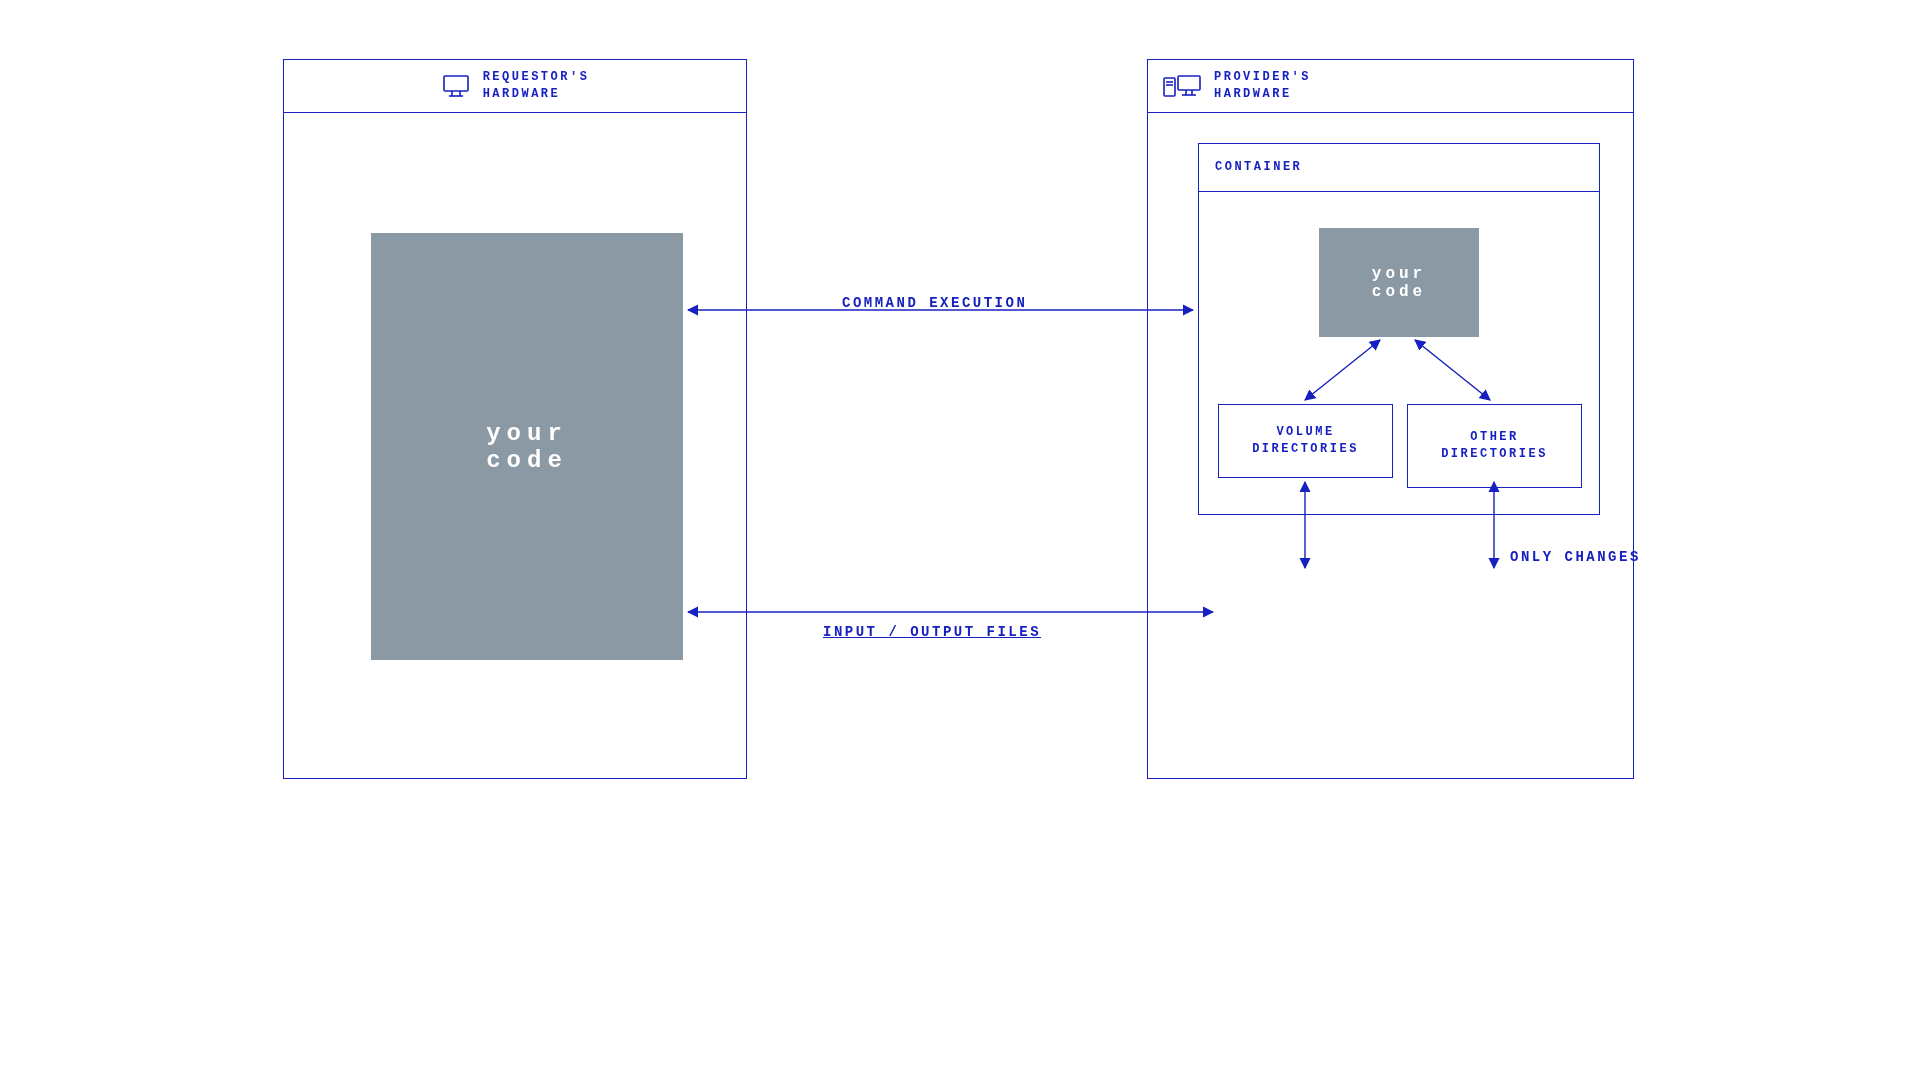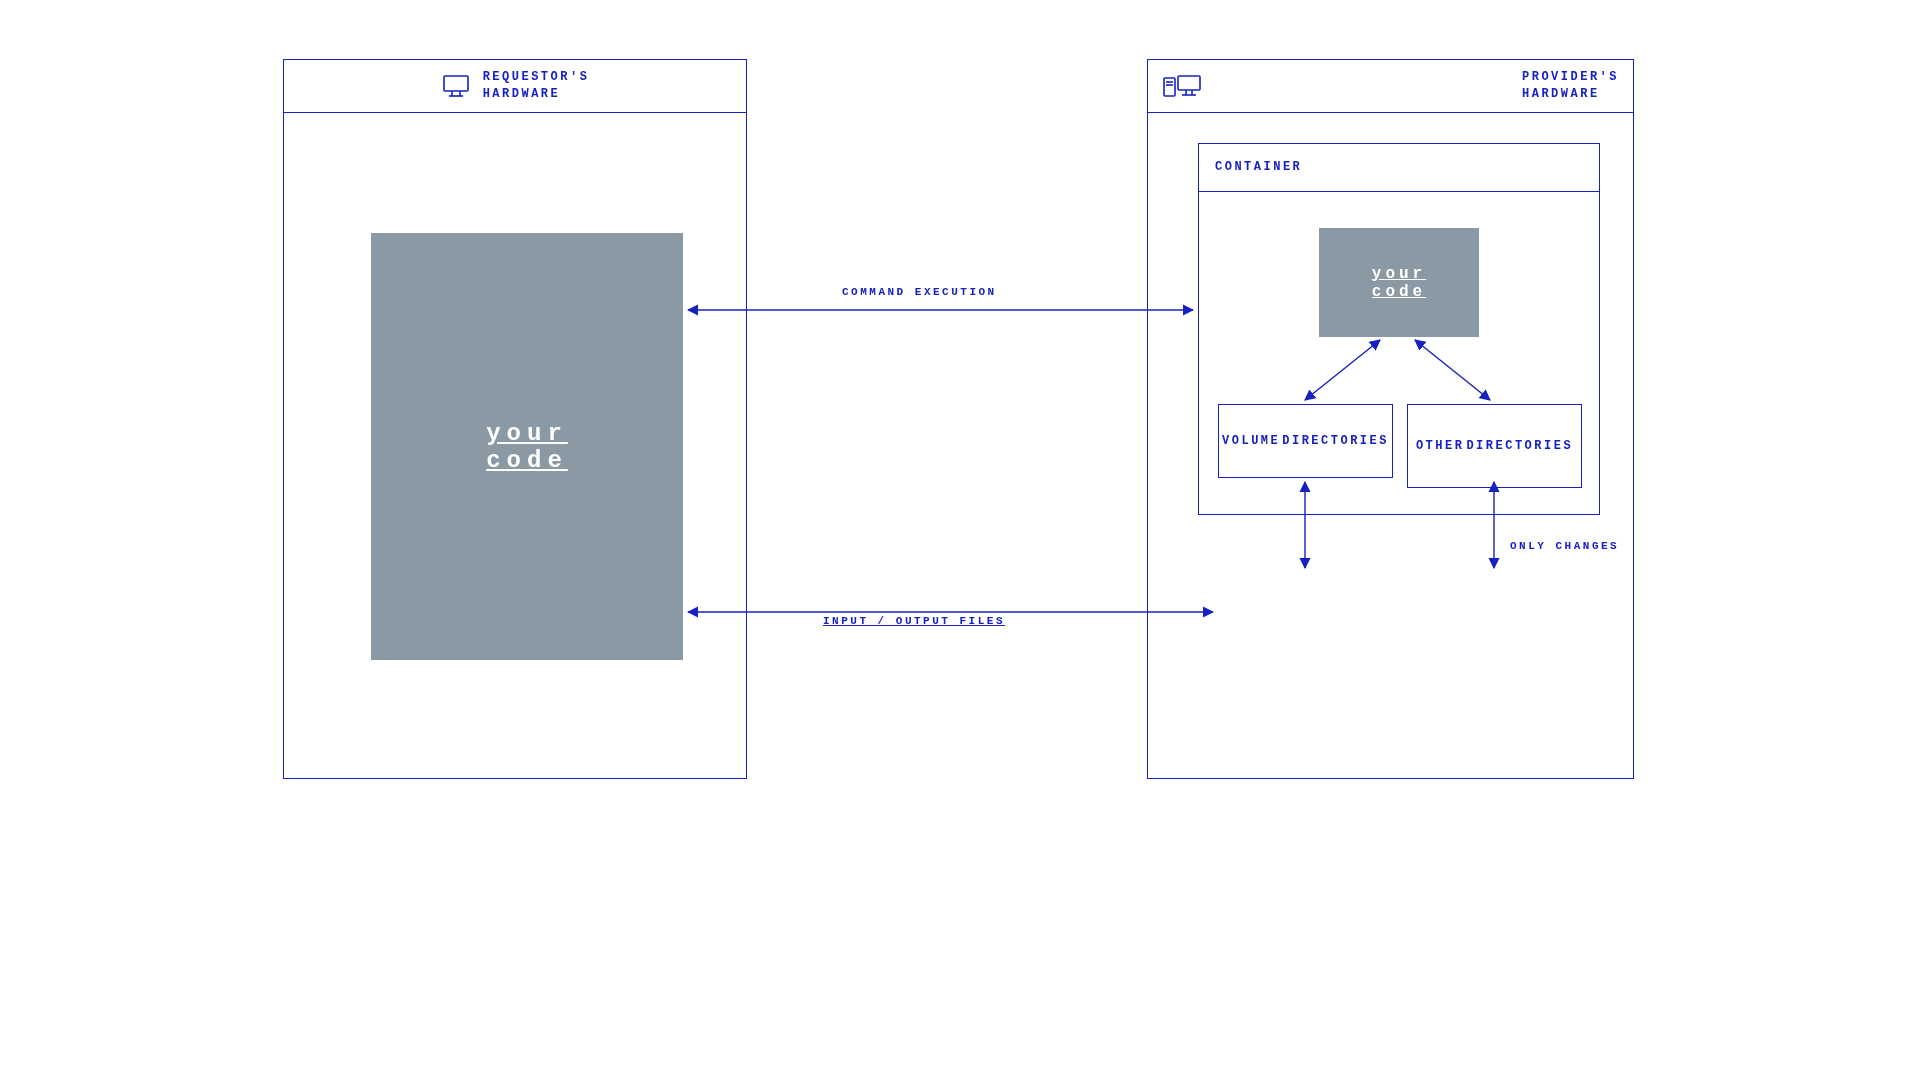--- a/index.html
+++ b/index.html
@@ -25,38 +25,38 @@
 
   .grey-block {
     position: absolute;
     background: var(--grey);
     color: #fff;
     display: flex; align-items: center; justify-content: center;
     text-align: center;
     font-weight: 700;
     letter-spacing: 6px;
     font-size: 24px;
-    text-decoration: underline;
   }
   .grey-block.small { font-size: 16px; letter-spacing: 4px; }
 
   .mini-box {
     position: absolute;
     border: var(--stroke) solid var(--blue);
     display: flex; align-items: center; justify-content: center;
     text-align: center;
     background: #fff;
   }
-  .mini-box .stack { display:flex; gap:2px; }
+  .mini-box .stack { display:flex; flex-direction:column; gap:2px; }
 
   svg.arrows { position:absolute; left:0; top:0; width:100%; height:100%; pointer-events:none; }
   .arrow-label {
     position:absolute; color: var(--blue);
-    font-weight:700; letter-spacing:2.5px; font-size:11px;
+    font-weight:700; letter-spacing:2.5px; font-size:14px;
     white-space: nowrap;
+    margin-top: 9px;
   }
 
   .icon { width: 30px; height: 26px; }
   .icon svg { width: 100%; height: 100%; display:block; }
 </style>
 </head>
 <body>
 
 <div class="canvas">
 
@@ -78,21 +78,21 @@
   </div>
 
   <div class="grey-block" style="left:131px; top:233px; width:312px; height:427px;">
     <div>
       <div>your</div>
       <div>code</div>
     </div>
   </div>
 
   <div class="box" style="left:907px; top:59px; width:487px; height:720px;">
-    <div class="box-header" style="justify-content:space-between;">
+    <div class="box-header" style="justify-content:flex-start;">
       <span class="icon" style="width:40px;">
         <svg viewBox="0 0 40 26" fill="none" stroke="#1720c0" stroke-width="1.6">
           <rect x="2" y="5" width="11" height="18" rx="1"></rect>
           <line x1="4" y1="9" x2="11" y2="9"></line>
           <line x1="4" y1="12" x2="11" y2="12"></line>
           <rect x="16" y="3" width="22" height="14" rx="1"></rect>
           <line x1="24" y1="17" x2="24" y2="22"></line>
           <line x1="30" y1="17" x2="30" y2="22"></line>
           <line x1="20" y1="22" x2="34" y2="22"></line>
         </svg>

